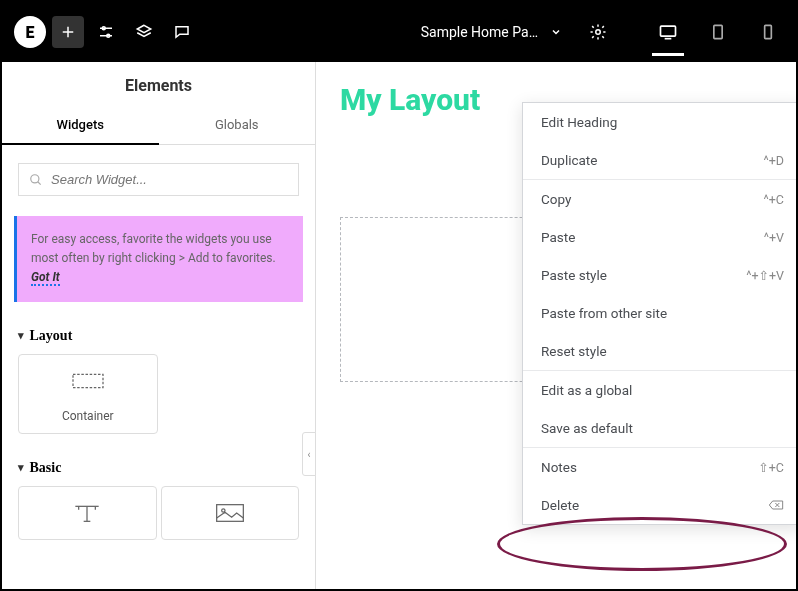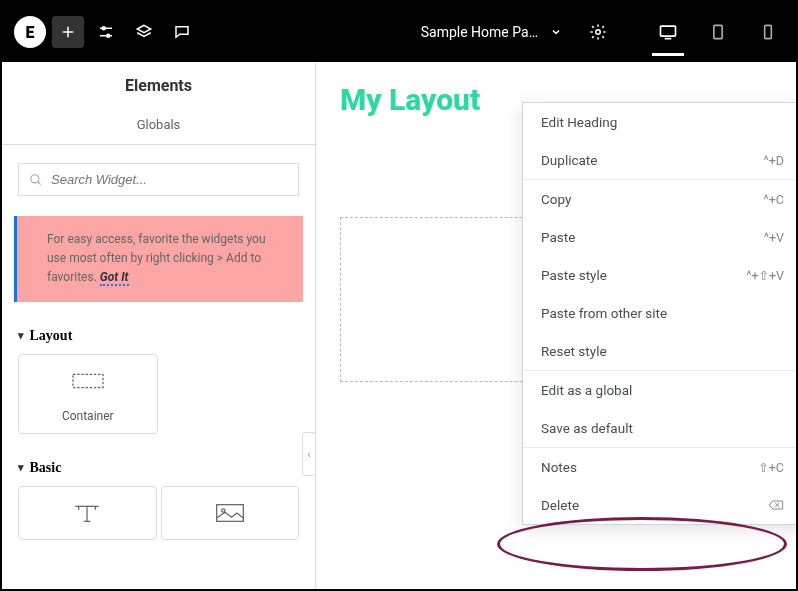--- a/index.html
+++ b/index.html
@@ -24,21 +24,21 @@
     .sidebar-title { text-align: center; font-size: 16px; font-weight: 700; padding: 14px 0 12px; color: #333; }
     .tabs { display: flex; border-bottom: 1px solid #ddd; }
     .tab { flex: 1; text-align: center; padding: 10px 0 12px; font-size: 13px; color: #666; cursor: pointer; position: relative; }
     .tab.active { color: #000; font-weight: 500; }
     .tab.active::after { content: ''; position: absolute; bottom: -1px; left: 0; right: 0; height: 2px; background: #000; }
     
     .search-box { margin: 18px 16px 12px; border: 1px solid #ddd; display: flex; align-items: center; padding: 8px 10px; color: #aaa; }
     .search-box svg { width: 14px; height: 14px; margin-right: 8px; }
     .search-box input { border: none; outline: none; font-size: 13px; font-style: italic; color: #555; flex: 1; }
     
-    .info-box { margin: 8px 12px 16px; background: #fca5a5; border-left: 3px solid #1a73e8; padding: 14px 30px; font-size: 12px; color: #666; line-height: 1.6; }
+    .info-box { margin: 8px 12px 16px; background: #f0abfc; border-left: 3px solid #1a73e8; padding: 14px 14px; font-size: 12px; color: #666; line-height: 1.6; }
     .info-box .gotit { color: #333; font-weight: 700; font-style: italic; border-bottom: 2px dotted #1a73e8; cursor: pointer; }
     
     .cat-header { padding: 10px 16px; font-size: 14px; font-weight: 600; color: #000000; display: flex; align-items: center; cursor: pointer; font-family: Liberation Serif, serif; }
     .cat-header::before { content: '▾'; font-size: 11px; margin-right: 6px; color: #333; }
     
     .widget-row { display: flex; padding: 0 16px 16px; gap: 4px; }
     .widget-tile { flex: 1; border: 1px solid #ddd; border-radius: 4px; padding: 14px 0 10px; text-align: center; cursor: pointer; }
     .widget-tile svg { width: 40px; height: 24px; stroke: #666; fill: none; stroke-width: 1.5; }
     .widget-tile .wlabel { font-size: 12px; color: #555; margin-top: 12px; }
     
@@ -121,20 +121,21 @@
           <rect x="8" y="4" width="8" height="16" rx="1"></rect>
         </svg>
     </div>
   </div>
 </div>
 
 <div class="main">
   <div class="sidebar">
     <div class="sidebar-title">Elements</div>
     <div class="tabs">
+      <div class="tab active">Widgets</div>
       <div class="tab">Globals</div>
     </div>
     <div class="search-box">
       <svg viewBox="0 0 24 24" stroke="#aaa" stroke-width="2" fill="none">
           <circle cx="10" cy="10" r="7"></circle>
           <line x1="20" y1="20" x2="15" y2="15"></line>
         </svg>
       <input type="text" placeholder="Search Widget..." style="">
     </div>
     <div class="info-box">

